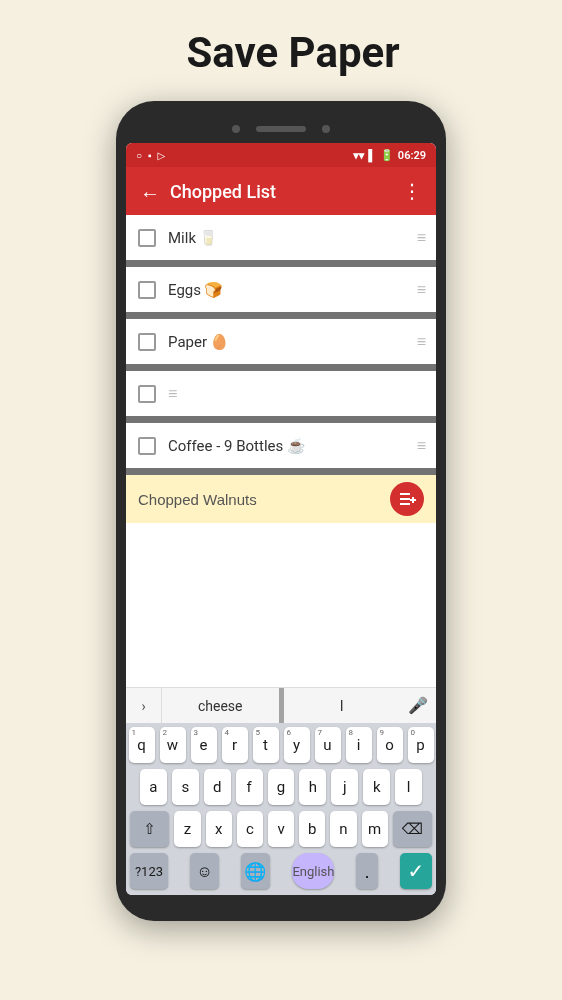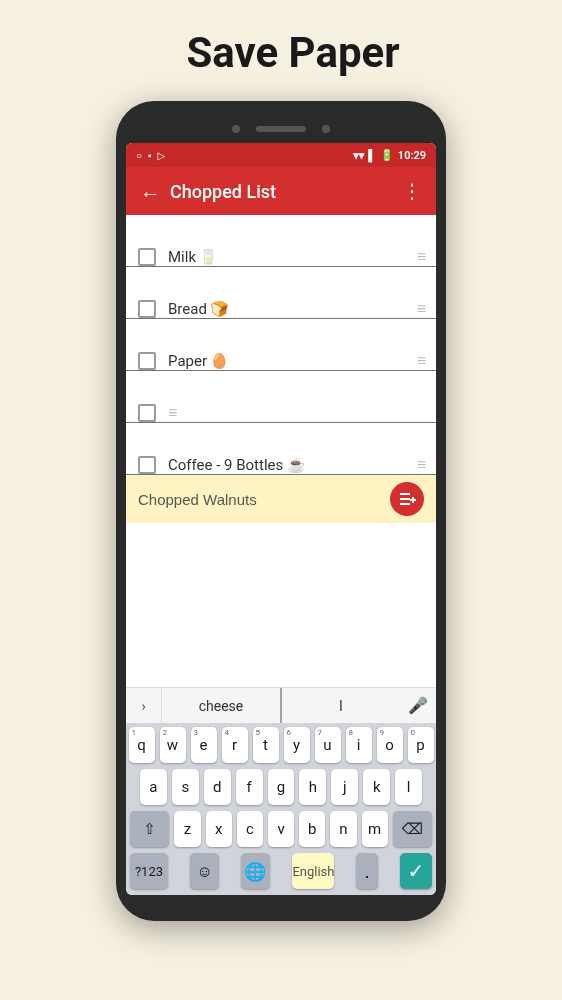--- a/index.html
+++ b/index.html
@@ -134,24 +134,24 @@
 
     .list-container {
       flex: 1;
       overflow: hidden;
       display: flex;
       flex-direction: column;
     }
 
     .list-item {
       display: flex;
-      align-items: flex-end;
+      align-items: center;
       padding: 0 12px;
       height: 52px;
-      border-bottom: 1px solid #737373;
+      border-bottom: 7px solid #737373;
       background: #fff;
     }
 
     .checkbox {
       width: 18px;
       height: 18px;
       border: 2px solid #999;
       border-radius: 2px;
       flex-shrink: 0;
       margin-right: 12px;
@@ -226,21 +226,21 @@
       flex: 1;
       display: flex;
       align-items: center;
     }
 
     .suggest-word {
       flex: 1;
       text-align: center;
       font-size: 14px;
       color: #333;
-      border-right: 2px solid #a3a3a3;
+      border-right: 5px solid #a3a3a3;
       height: 36px;
       line-height: 36px;
     }
 
     .suggest-word:last-child {
       border-right: none;
     }
 
     .mic-icon {
       width: 36px;
@@ -340,22 +340,22 @@
       display: flex;
       align-items: center;
       justify-content: center;
       font-size: 18px;
       cursor: pointer;
       box-shadow: 0 1px 2px rgba(0,0,0,0.3);
     }
 
     .key-space {
       flex: 1;
-      background: #fef9c3;
-      border-radius: 5px;
+      background: #c4b5fd;
+      border-radius: 16px;
       height: 36px;
       display: flex;
       align-items: center;
       justify-content: center;
       font-size: 13px;
       color: #555;
       cursor: pointer;
       box-shadow: 0 1px 2px rgba(0,0,0,0.3);
     }
 
@@ -408,41 +408,41 @@
     <div class="status-bar">
       <div class="status-left">
         <span class="status-icon">○</span>
         <span class="status-icon">▪</span>
         <span class="status-icon">▷</span>
       </div>
       <div class="status-right">
         <span>▾▾</span>
         <span>▌</span>
         <span>🔋</span>
-        <span>10:29</span>
+        <span>06:29</span>
       </div>
     </div>
 
     <div class="app-bar">
       <div class="app-bar-left">
         <span class="back-arrow">←</span>
         <span class="app-bar-title">Chopped List</span>
       </div>
       <span class="more-icon">⋮</span>
     </div>
 
     <div class="list-container">
       <div class="list-item">
         <div class="checkbox"></div>
         <span class="item-label">Milk 🥛</span>
         <span class="drag-handle">≡</span>
       </div>
       <div class="list-item">
         <div class="checkbox"></div>
-        <span class="item-label">Bread 🍞</span>
+        <span class="item-label">Eggs 🍞</span>
         <span class="drag-handle">≡</span>
       </div>
       <div class="list-item">
         <div class="checkbox"></div>
         <span class="item-label">Paper 🥚</span>
         <span class="drag-handle">≡</span>
       </div>
       <div class="list-item">
         <div class="checkbox"></div>
         <span class="drag-handle">≡</span>

